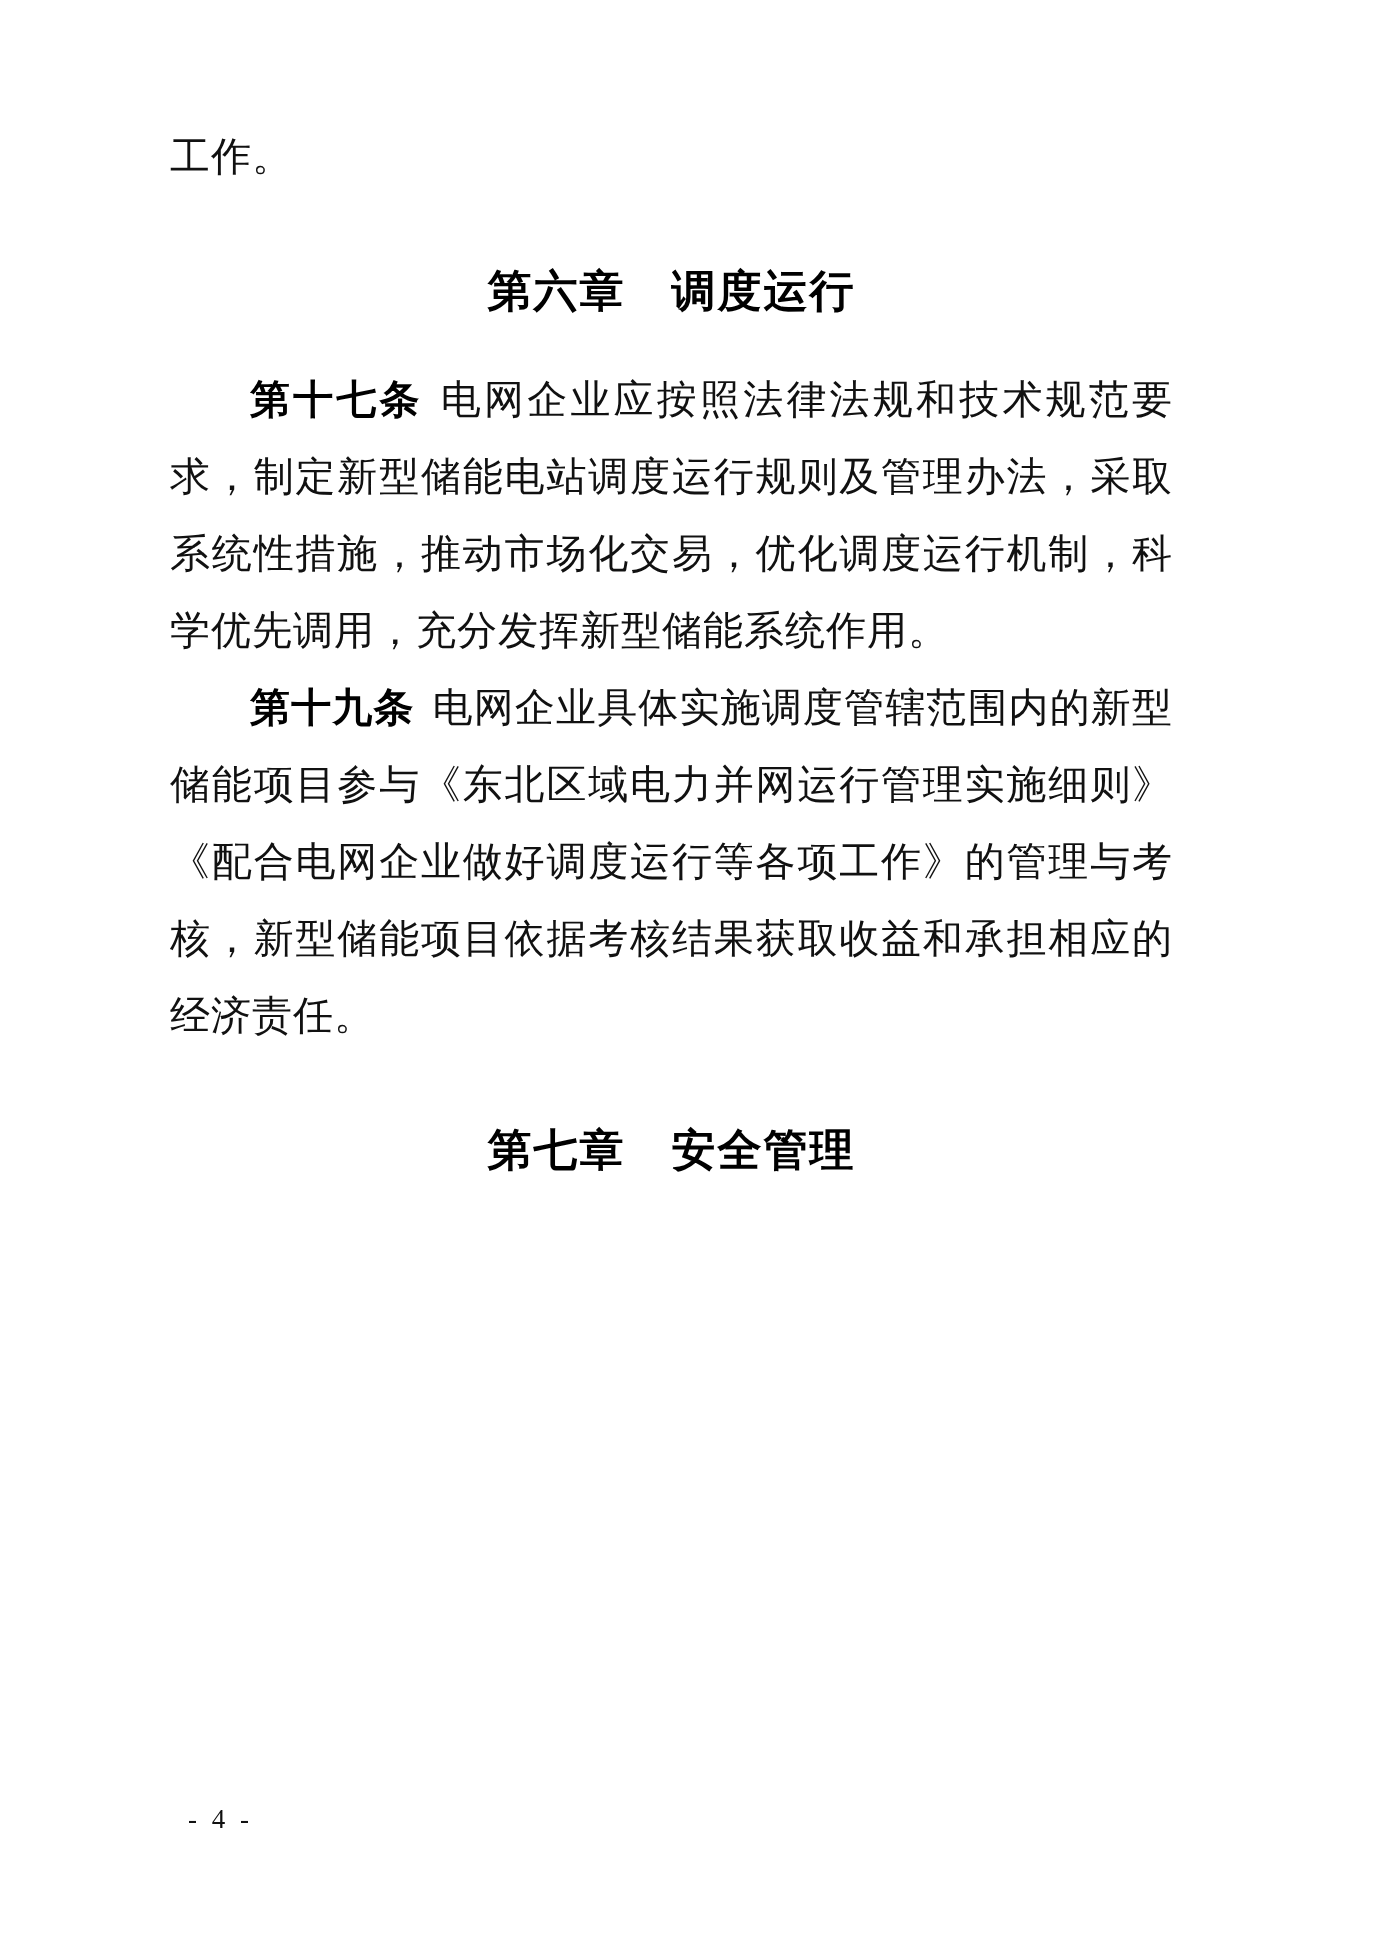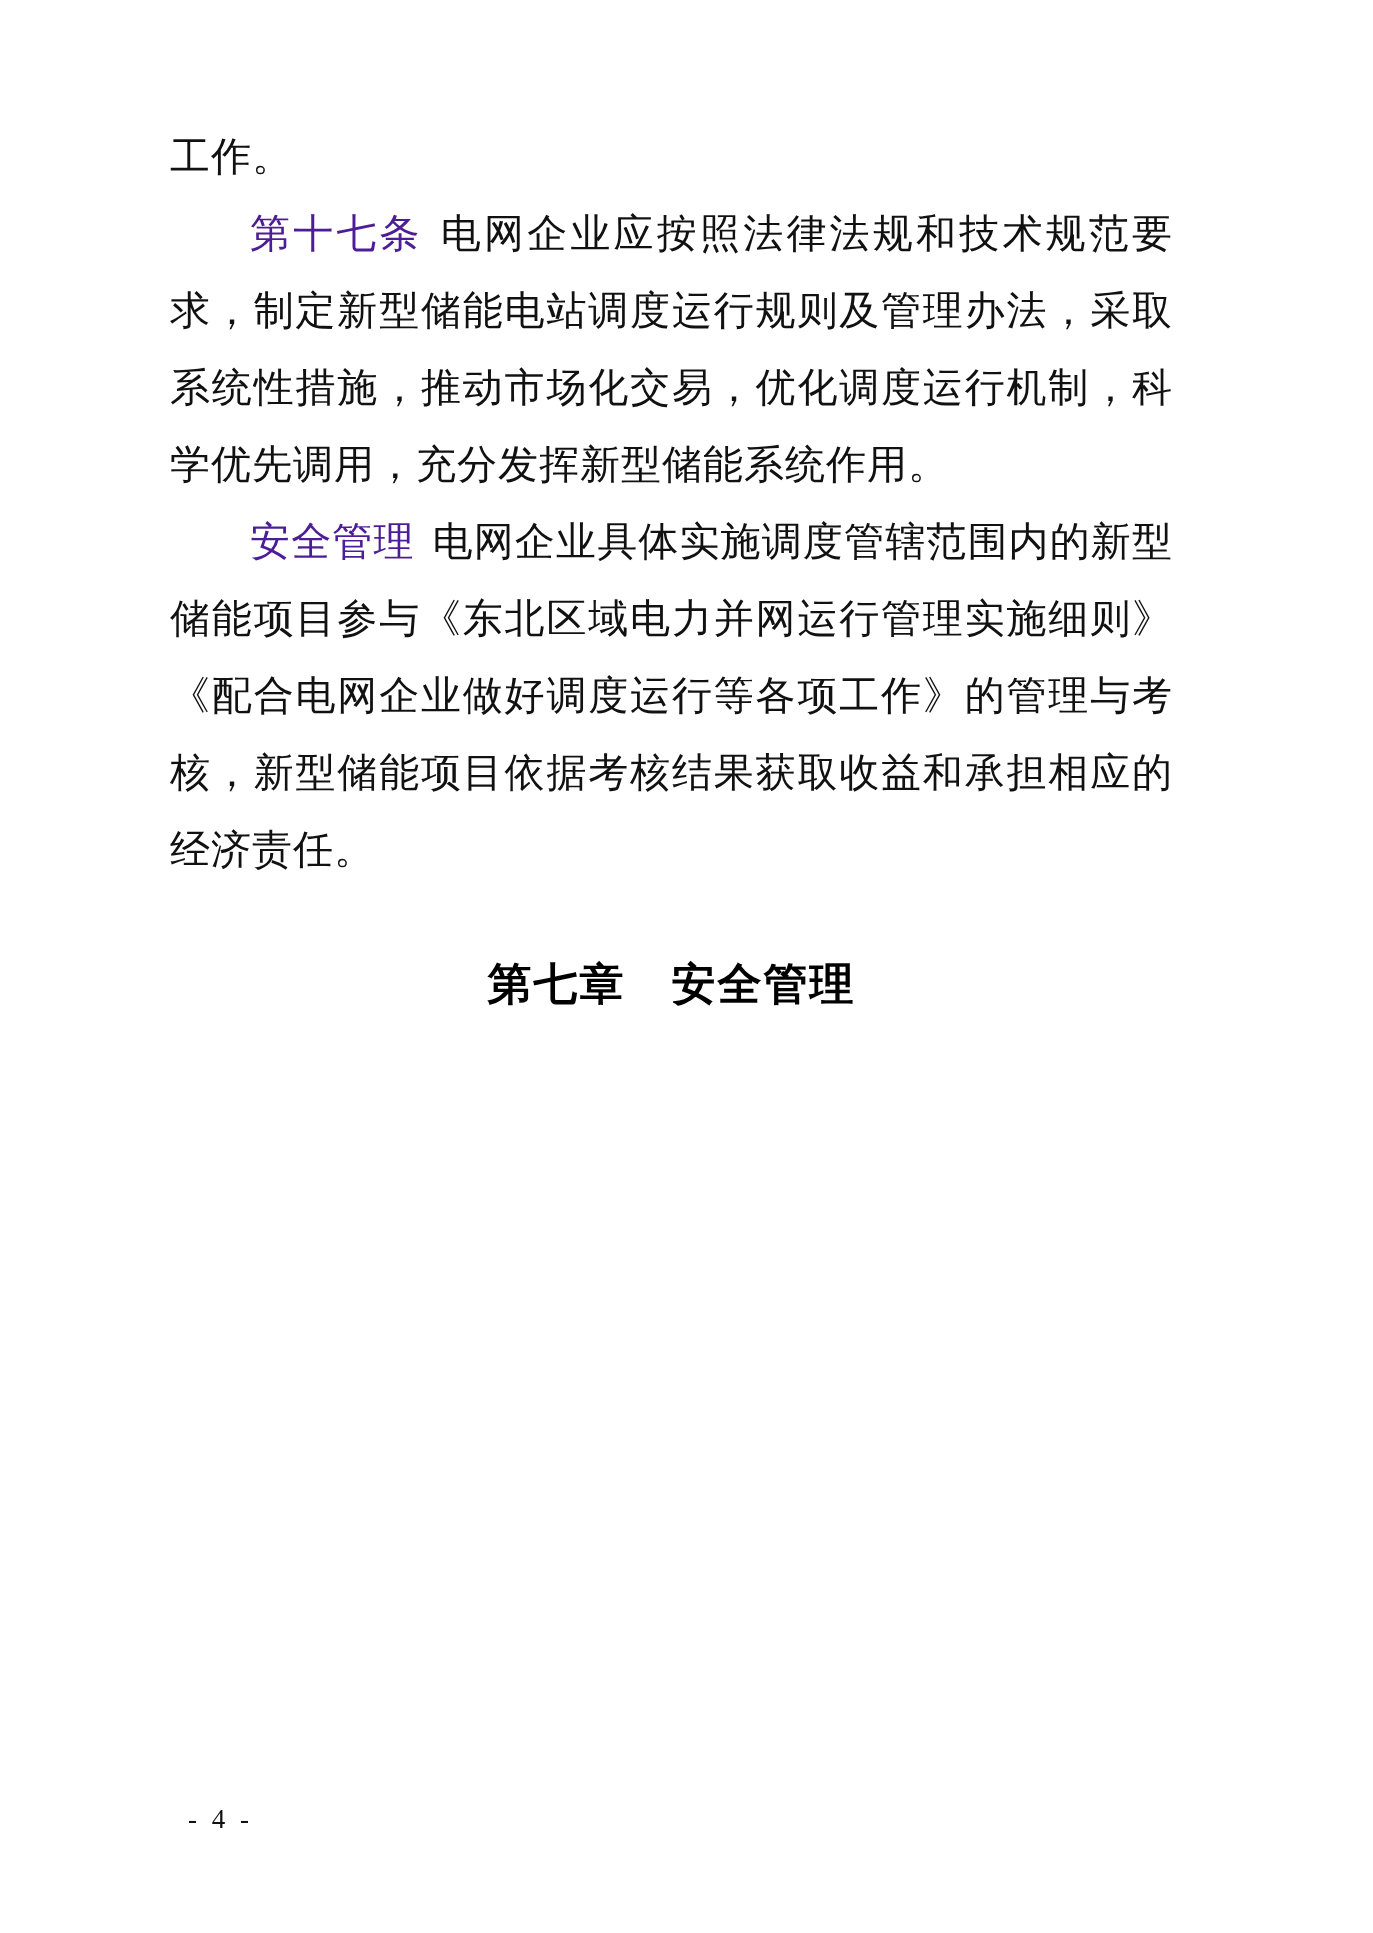--- a/index.html
+++ b/index.html
@@ -45,47 +45,48 @@
       text-align: center;
       letter-spacing: 2px;
       margin: 66px 0 40px 0;
       color: #000000;
     }
     .article {
       text-indent: 2em;
     }
     .article-number {
       font-family: "Liberation Sans", sans-serif;
-      font-weight: normal;
+      font-weight: bold;
       margin-right: 0.45em;
-      color: #4c1d95;
+      color: #000000;
     }
     .page-number {
       position: absolute;
       left: 188px;
       bottom: 98px;
       font-size: 27px;
       letter-spacing: 4px;
       color: #111111;
     }
   </style>
 </head>
 <body>
 
 <div class="page">
 
   <p class="body-text continuation">工作。</p>
 
+  <h2 class="chapter-heading">第六章　调度运行</h2>
 
   <p class="body-text article">
     <span class="article-number">第十七条</span><span>电网企业应按照法律法规和技术规范要求，制定新型储能电站调度运行规则及管理办法，采取系统性措施，推动市场化交易，优化调度运行机制，科学优先调用，充分发挥新型储能系统作用。</span>
   </p>
 
   <p class="body-text article">
-    <span class="article-number">安全管理</span><span>电网企业具体实施调度管辖范围内的新型储能项目参与《东北区域电力并网运行管理实施细则》《配合电网企业做好调度运行等各项工作》的管理与考核，新型储能项目依据考核结果获取收益和承担相应的经济责任。</span>
+    <span class="article-number">第十九条</span><span>电网企业具体实施调度管辖范围内的新型储能项目参与《东北区域电力并网运行管理实施细则》《配合电网企业做好调度运行等各项工作》的管理与考核，新型储能项目依据考核结果获取收益和承担相应的经济责任。</span>
   </p>
 
 
 
   <h2 class="chapter-heading">第七章　安全管理</h2>
 
   <div class="page-number">- 4 -</div>
 
 </div>
 

